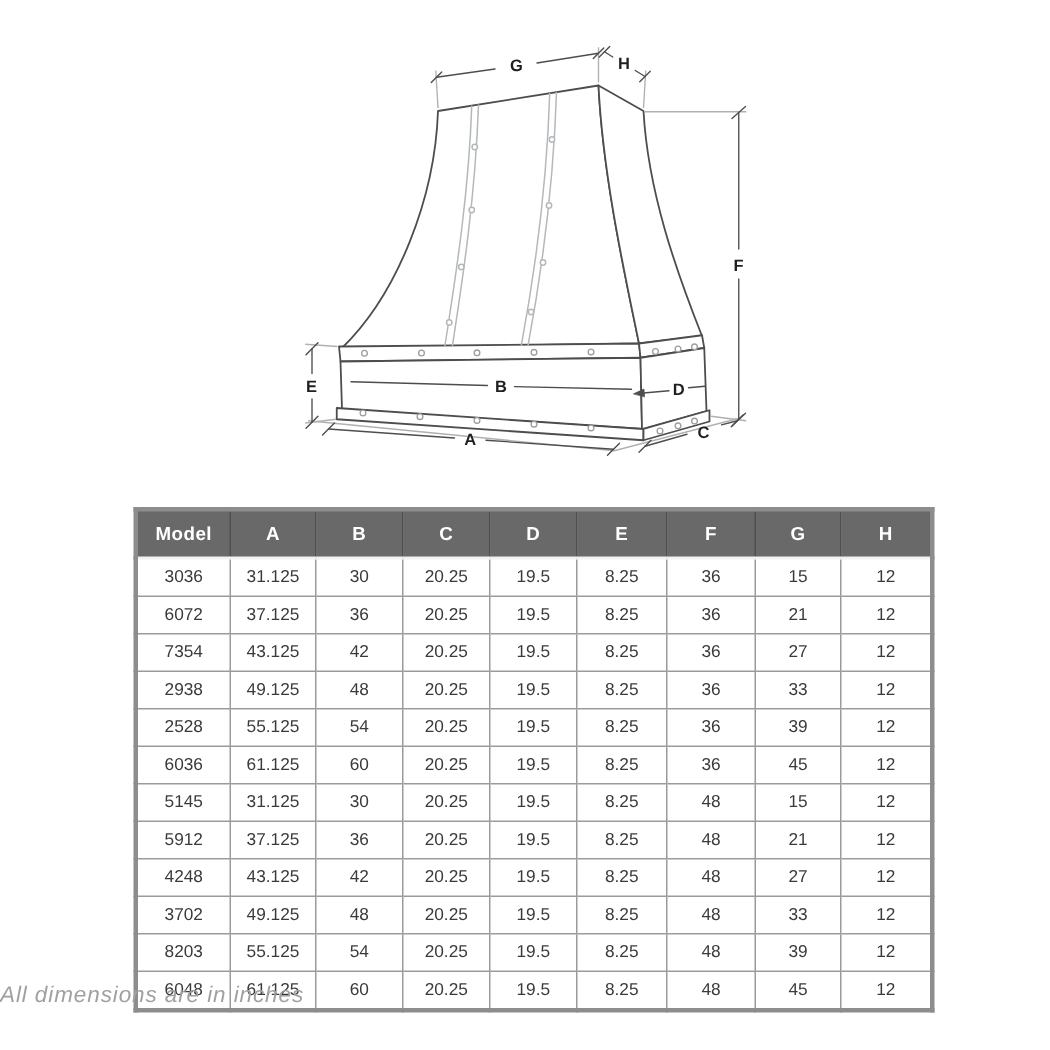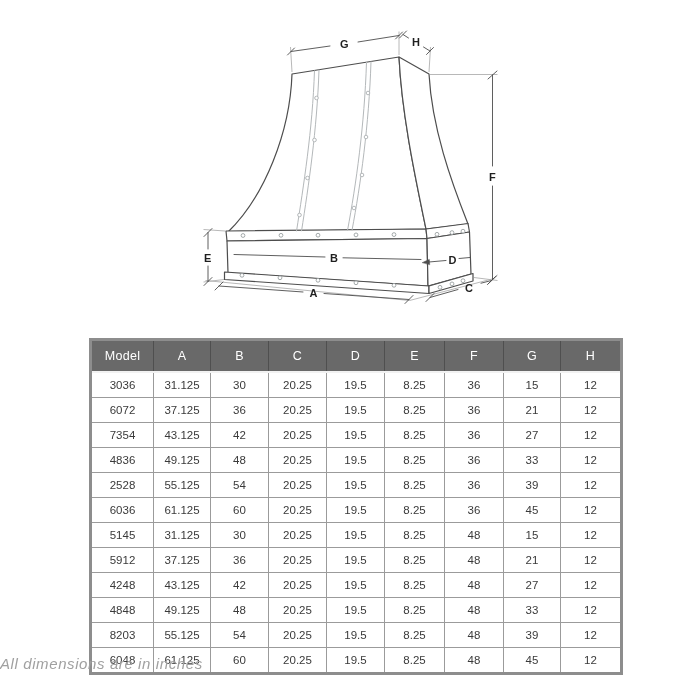--- a/index.html
+++ b/index.html
@@ -2,21 +2,21 @@
 <html><head>
 <meta charset="utf-8">
 <style>
   html,body{margin:0;padding:0;background:#ffffff;}
   .stage{position:relative;width:700px;height:700px;background:#ffffff;overflow:hidden;
          font-family:"Liberation Sans", sans-serif;}
   .diagram{position:absolute;left:0;top:0;width:700px;height:335px;}
   .dim-label{font-family:"Liberation Sans", sans-serif;font-size:11px;font-weight:bold;fill:#1f1f1f;}
   .spec-table{position:absolute;left:89px;top:338px;width:534px;border-collapse:collapse;
               table-layout:fixed;border:3px solid #8d8d8d;background:#ffffff;}
-  .spec-table th{background:#696969;color:#ffffff;font-size:12.5px;font-weight:normal;
+  .spec-table th{background:#696969;color:#ffffff;font-size:12.5px;font-weight:bold;
                  height:28px;text-align:center;border-left:1px solid #4f4f4f;
                  border-bottom:2px solid #f2f2f2;letter-spacing:.3px;}
   .spec-table th:first-child{border-left:none;}
   .spec-table td{height:22px;text-align:center;font-size:11.5px;color:#3a3a3a;
                  border:1px solid #9b9b9b;background:#ffffff;}
   .footer-note{position:absolute;left:0;top:655px;width:700px;
                font-style:italic;font-size:15px;color:#a0a0a0;letter-spacing:.6px;}
 </style>
 </head>
 <body>
@@ -190,21 +190,21 @@
           <td>43.125</td>
           <td>42</td>
           <td>20.25</td>
           <td>19.5</td>
           <td>8.25</td>
           <td>36</td>
           <td>27</td>
           <td>12</td>
         </tr>
         <tr>
-          <td>4836</td>
+          <td>2938</td>
           <td>49.125</td>
           <td>48</td>
           <td>20.25</td>
           <td>19.5</td>
           <td>8.25</td>
           <td>36</td>
           <td>33</td>
           <td>12</td>
         </tr>
         <tr>
@@ -256,21 +256,21 @@
           <td>43.125</td>
           <td>42</td>
           <td>20.25</td>
           <td>19.5</td>
           <td>8.25</td>
           <td>48</td>
           <td>27</td>
           <td>12</td>
         </tr>
         <tr>
-          <td>4848</td>
+          <td>3702</td>
           <td>49.125</td>
           <td>48</td>
           <td>20.25</td>
           <td>19.5</td>
           <td>8.25</td>
           <td>48</td>
           <td>33</td>
           <td>12</td>
         </tr>
         <tr>

